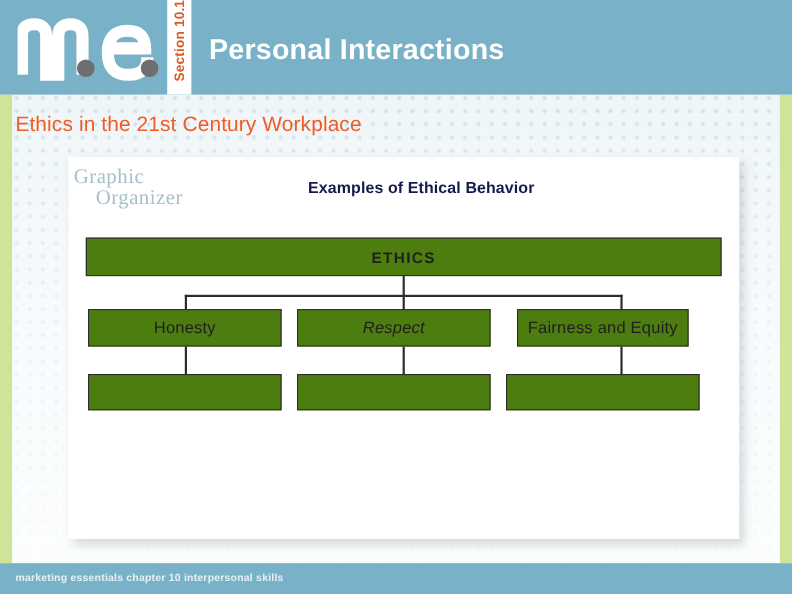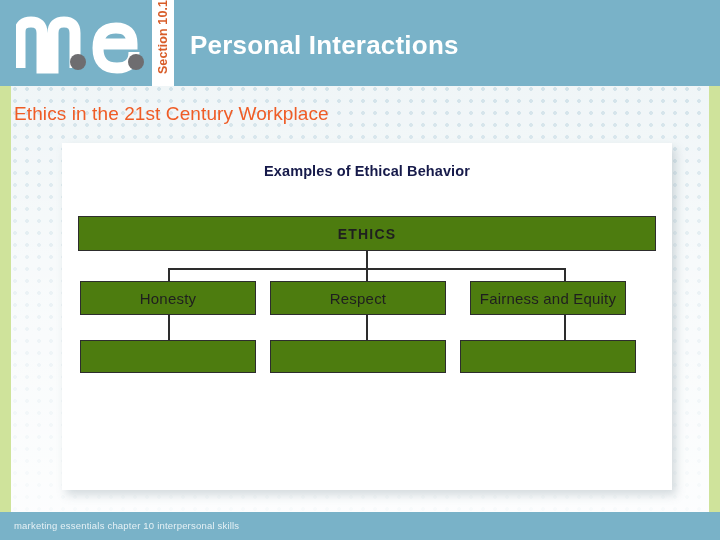--- a/index.html
+++ b/index.html
@@ -119,21 +119,21 @@
     font-family: "Liberation Serif", serif;
     color: #a7bfcb;
     font-size: 19px;
     line-height: 19px;
     letter-spacing: 0.4px;
   }
   .panel-go .go2 { display:block; margin-left: 20px; }
 
   .panel-title {
     position: absolute;
-    left: 0; top: 20px;
+    left: 16px; top: 20px;
     width: 610px;
     text-align: center;
     color: #161a4a;
     font-size: 14.5px;
     font-weight: bold;
     letter-spacing: 0.1px;
   }
 
   
   .diagram {
@@ -159,21 +159,21 @@
     letter-spacing: 1.2px;
   }
   .dbox.mid {
     top: 65px;
     height: 34px;
     font-size: 15px;
     font-weight: normal;
     letter-spacing: 0.2px;
   }
   .dbox.mid.c1 { left: 2px;   width: 176px; }
-  .dbox.mid.c2 { left: 192px; width: 176px; }
+  .dbox.mid.c2 { left: 192px; width: 176px; font-style: italic; }
   .dbox.mid.c3 { left: 392px; width: 156px; }
   .dbox.bot {
     top: 124px;
     height: 33px;
   }
   .dbox.bot.c1 { left: 2px;   width: 176px; }
   .dbox.bot.c2 { left: 192px; width: 176px; }
   .dbox.bot.c3 { left: 382px; width: 176px; }
 
   .conn {
@@ -188,20 +188,21 @@
   .conn.w1     { left: 90px;  top: 99px; width: 1.5px; height: 25px; }
   .conn.w2     { left: 288px; top: 99px; width: 1.5px; height: 25px; }
   .conn.w3     { left: 486px; top: 99px; width: 1.5px; height: 25px; }
 
   
   .footer {
     position: absolute;
     left: 0; top: 512px;
     width: 720px; height: 28px;
     background: #79b2c8;
+    font-weight: bold;
   }
   .footer-left {
     position: absolute;
     left: 14px; top: 8px;
     color: #e6f1f5;
     font-size: 9.5px;
     letter-spacing: 0.2px;
   }
   .footer-right {
     position: absolute;
@@ -239,20 +240,24 @@
       <div class="section-label">Section 10.1</div>
     </div>
 
     <div class="header-title">Personal Interactions</div>
   </div>
 
   <div class="slide-heading">Ethics in the 21st Century Workplace</div>
 
   <div class="panel">
 
+    <div class="panel-go">
+      <span>Graphic</span>
+      <span class="go2">Organizer</span>
+    </div>
 
     <div class="panel-title">Examples of Ethical Behavior</div>
 
     <div class="diagram">
 
       <div class="dbox top">ETHICS</div>
 
       <div class="conn v-stem"></div>
       <div class="conn h-bus"></div>
       <div class="conn v1"></div>

